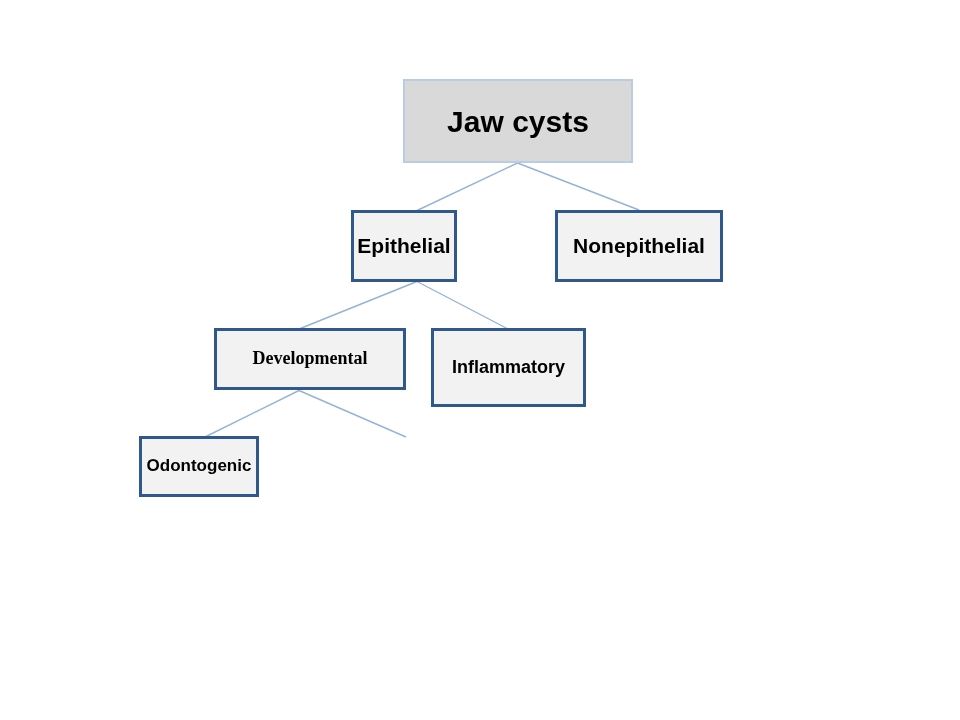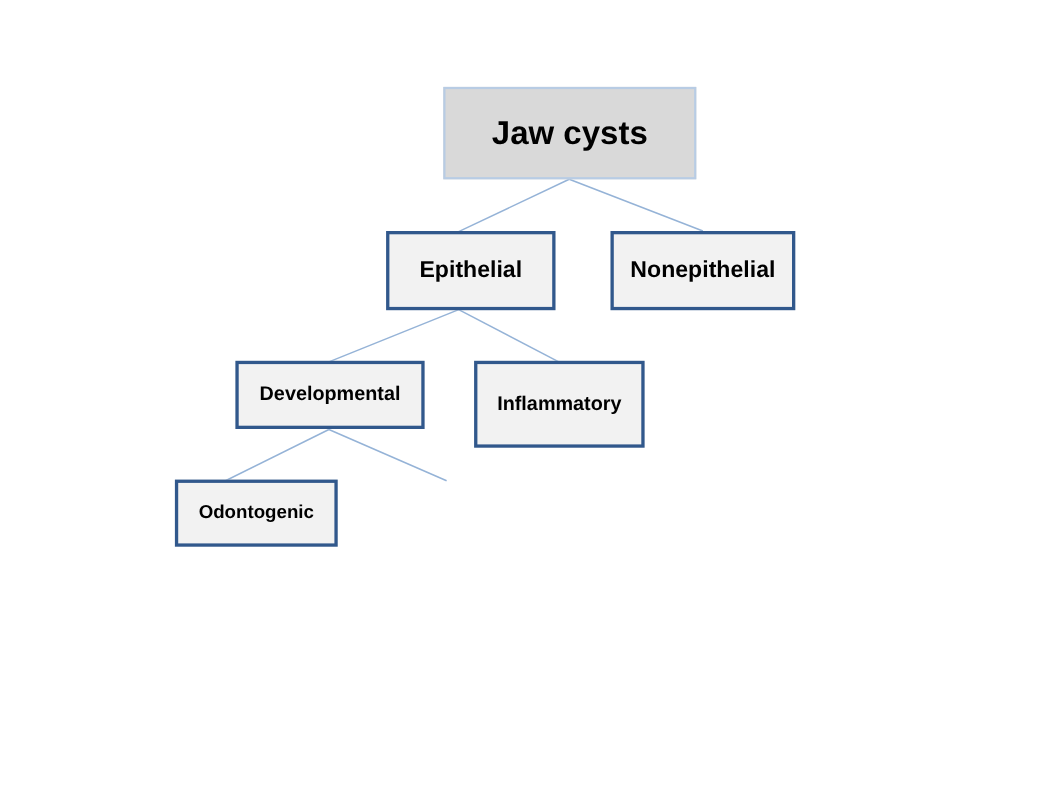--- a/index.html
+++ b/index.html
@@ -58,34 +58,34 @@
     <line x1="417" y1="281.5" x2="299" y2="329" stroke="#95b3d7" stroke-width="1.4"></line>
     <line x1="417" y1="281.5" x2="508" y2="329" stroke="#95b3d7" stroke-width="1.4"></line>
     <line x1="299" y1="390.5" x2="205" y2="437" stroke="#95b3d7" stroke-width="1.4"></line>
     <line x1="299" y1="390.5" x2="406" y2="437" stroke="#95b3d7" stroke-width="1.4"></line>
   </svg>
 
   <div class="node node-root" style="left:403px; top:79px; width:230px; height:84px;">
     <span>Jaw cysts</span>
   </div>
 
-  <div class="node node-child lv1" style="left:351px; top:210px; width:154px; height:72px;">
+  <div class="node node-child lv1" style="left:351px; top:210px; width:106px; height:72px;">
     <span>Epithelial</span>
   </div>
 
   <div class="node node-child lv1" style="left:555px; top:210px; width:168px; height:72px;">
     <span>Nonepithelial</span>
   </div>
 
-  <div class="node node-child lv2" style="left:214px; top:328px; width:172px; height:62px;">
+  <div class="node node-child lv2" style="left:214px; top:328px; width:192px; height:62px;font-family:Liberation Serif, serif;">
     <span>Developmental</span>
   </div>
 
   <div class="node node-child lv2" style="left:431px; top:328px; width:155px; height:79px;">
     <span>Inflammatory</span>
   </div>
 
-  <div class="node node-child lv3" style="left:139px; top:436px; width:148px; height:61px;margin-left:20px;">
+  <div class="node node-child lv3" style="left:139px; top:436px; width:120px; height:61px;">
     <span>Odontogenic</span>
   </div>
 
 
 </div>
 
 </body></html>

